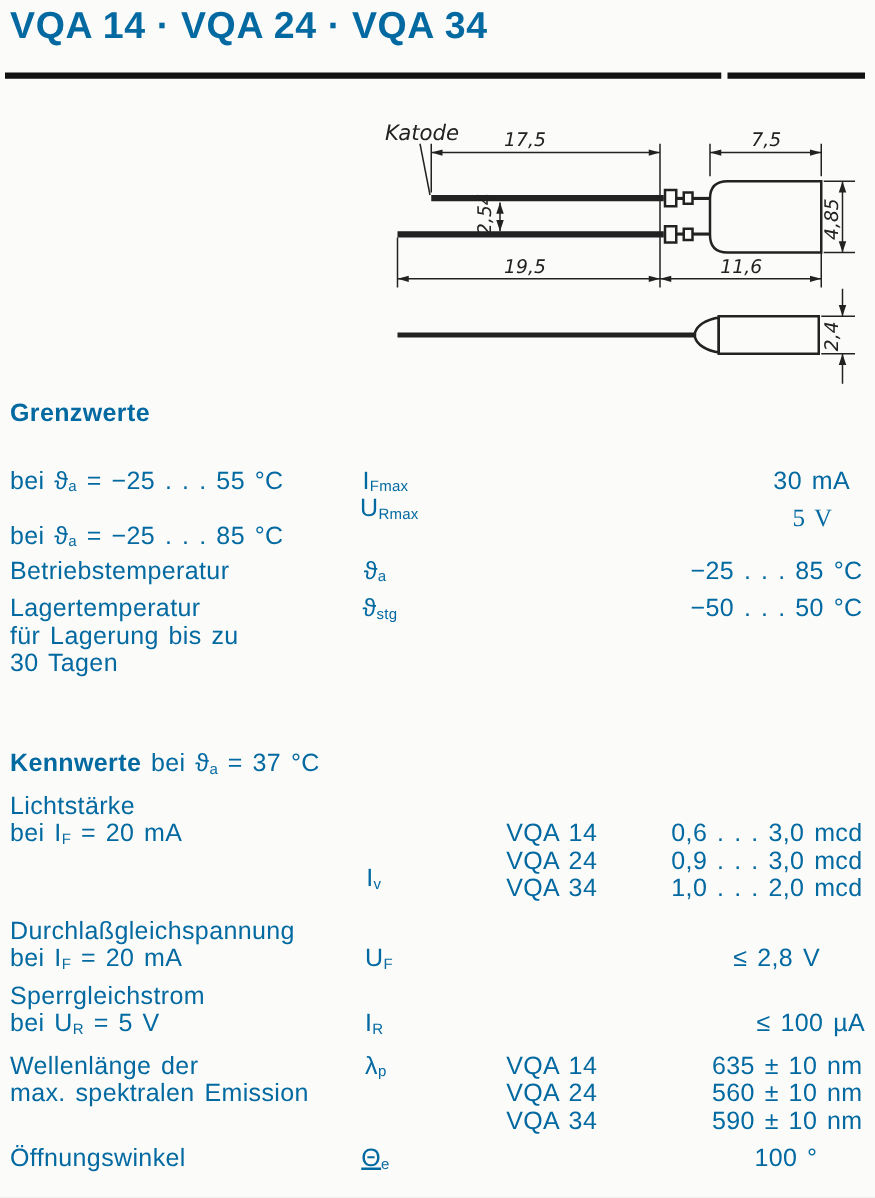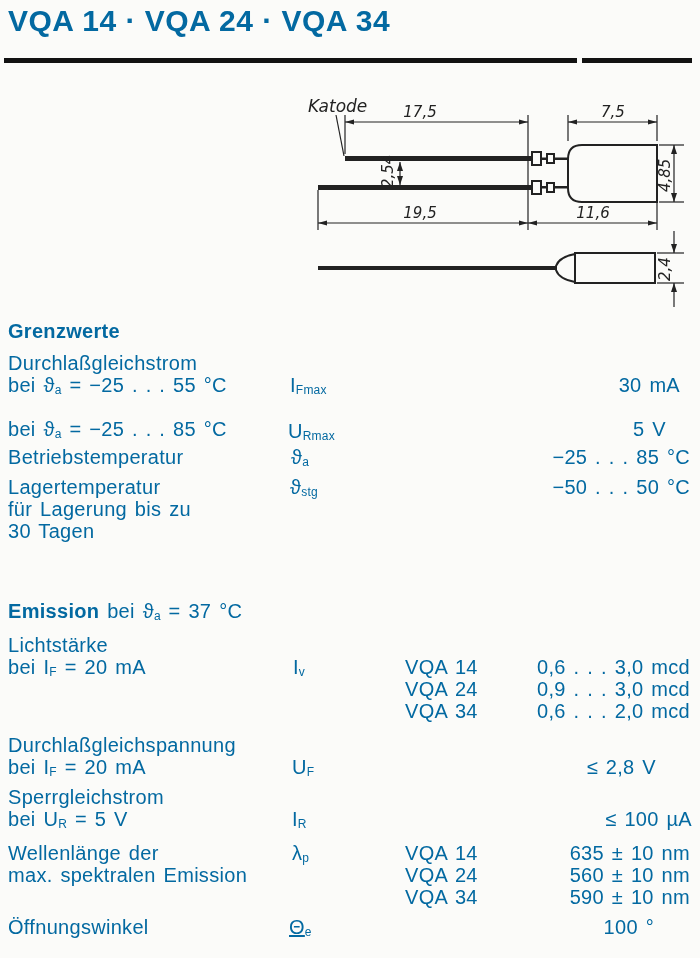--- a/index.html
+++ b/index.html
@@ -105,50 +105,49 @@
     <line x1="377" y1="198" x2="404" y2="198"></line>
     <line x1="394" y1="146" x2="394" y2="168"></line>
     <line x1="394" y1="198" x2="394" y2="222"></line>
     <polygon class="solid" points="394,168 391,159 397,159"></polygon>
     <polygon class="solid" points="394,198 391,207 397,207"></polygon>
     <text transform="translate(390,196) rotate(-90)" x="0" y="0" font-size="13">2,4</text>
   </svg>
 
   <div class="t b" style="left:8px; top:320px;">Grenzwerte</div>
 
-  <div class="t" style="left:8px; top:352px;">Durchlaßgleichstrom</div>
   <div class="t" style="left:8px; top:374px;"><span>bei ϑ</span><span class="sub">a</span><span> = −25 . . . 55 °C</span></div>
   <div class="t" style="left:290px; top:374px;"><span>I</span><span class="sub">Fmax</span></div>
   <div class="t val" style="right:20px; top:374px;">30 mA</div>
 
   <div class="t" style="left:8px; top:418px;"><span>bei ϑ</span><span class="sub">a</span><span> = −25 . . . 85 °C</span></div>
-  <div class="t" style="left:288px; top:420px;text-align:right;"><span>U</span><span class="sub">Rmax</span></div>
-  <div class="t val" style="right:34px; top:418px;">5 V</div>
+  <div class="t" style="left:288px; top:396px;text-align:right;"><span>U</span><span class="sub">Rmax</span></div>
+  <div class="t val" style="right:34px; top:404px;font-family:Liberation Serif, serif;">5 V</div>
 
   <div class="t" style="left:8px; top:446px;">Betriebstemperatur</div>
   <div class="t" style="left:291px; top:446px;"><span>ϑ</span><span class="sub">a</span></div>
   <div class="t val" style="right:10px; top:446px;">−25 . . . 85 °C</div>
 
   <div class="t" style="left:8px; top:476px;">Lagertemperatur</div>
   <div class="t" style="left:290px; top:476px;"><span>ϑ</span><span class="sub">stg</span></div>
   <div class="t val" style="right:10px; top:476px;">−50 . . . 50 °C</div>
   <div class="t" style="left:8px; top:498px;">für Lagerung bis zu</div>
   <div class="t" style="left:8px; top:520px;">30 Tagen</div>
 
-  <div class="t" style="left:8px; top:600px;"><span class="b">Emission</span><span> bei ϑ</span><span class="sub">a</span><span> = 37 °C</span></div>
+  <div class="t" style="left:8px; top:600px;"><span class="b">Kennwerte</span><span> bei ϑ</span><span class="sub">a</span><span> = 37 °C</span></div>
 
   <div class="t" style="left:8px; top:634px;">Lichtstärke</div>
   <div class="t" style="left:8px; top:656px;"><span>bei I</span><span class="sub">F</span><span> = 20 mA</span></div>
-  <div class="t" style="left:293px; top:656px;"><span>I</span><span class="sub">v</span></div>
+  <div class="t" style="left:293px; top:692px;"><span>I</span><span class="sub">v</span></div>
   <div class="t" style="left:405px; top:656px;">VQA 14</div>
   <div class="t val" style="right:10px; top:656px;">0,6 . . . 3,0 mcd</div>
   <div class="t" style="left:405px; top:678px;">VQA 24</div>
   <div class="t val" style="right:10px; top:678px;">0,9 . . . 3,0 mcd</div>
   <div class="t" style="left:405px; top:700px;">VQA 34</div>
-  <div class="t val" style="right:10px; top:700px;">0,6 . . . 2,0 mcd</div>
+  <div class="t val" style="right:10px; top:700px;">1,0 . . . 2,0 mcd</div>
 
   <div class="t" style="left:8px; top:734px;">Durchlaßgleichspannung</div>
   <div class="t" style="left:8px; top:756px;"><span>bei I</span><span class="sub">F</span><span> = 20 mA</span></div>
   <div class="t" style="left:292px; top:756px;"><span>U</span><span class="sub">F</span></div>
   <div class="t val" style="right:44px; top:756px;">≤ 2,8 V</div>
 
   <div class="t" style="left:8px; top:786px;">Sperrgleichstrom</div>
   <div class="t" style="left:8px; top:808px;"><span>bei U</span><span class="sub">R</span><span> = 5 V</span></div>
   <div class="t" style="left:292px; top:808px;"><span>I</span><span class="sub">R</span></div>
   <div class="t val" style="right:8px; top:808px;">≤ 100 µA</div>

